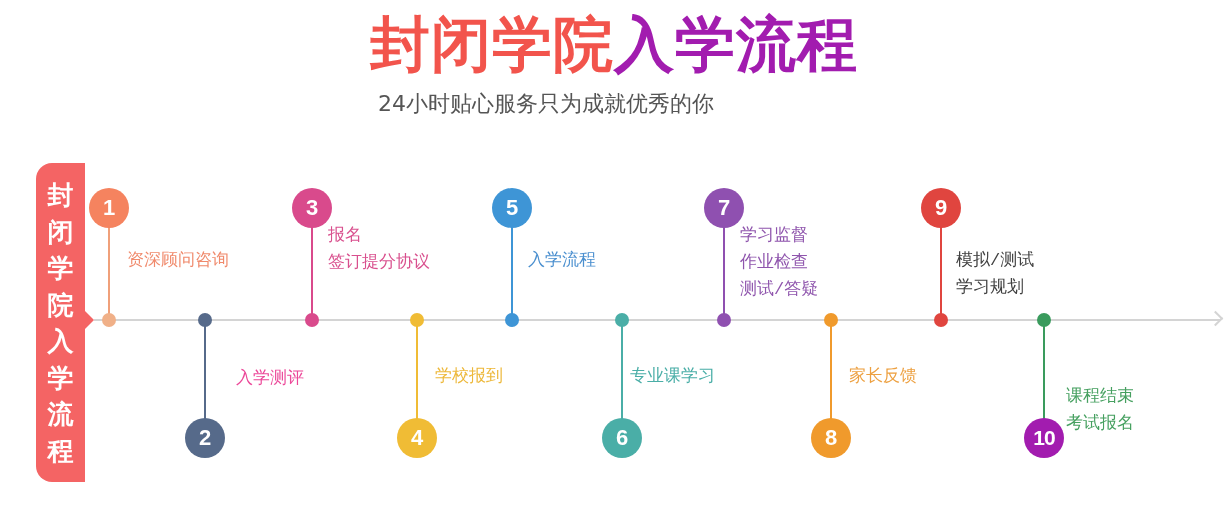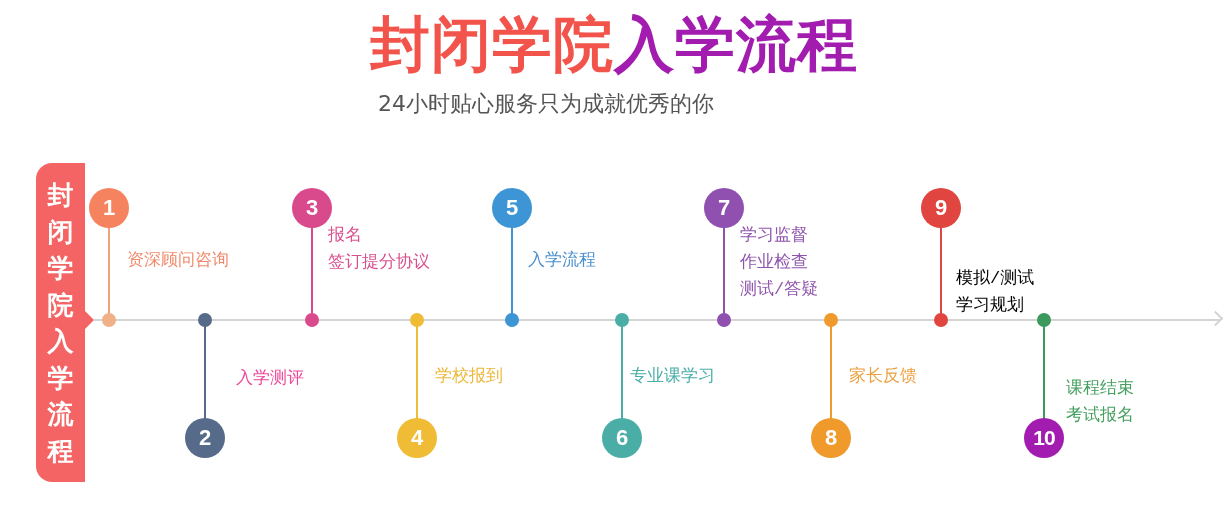--- a/index.html
+++ b/index.html
@@ -130,27 +130,27 @@
   <div class="circle" style="left:811px; top:418px; background:#f09a2c;">8</div>
   <div class="label" style="left:849px; top:363px; color:#eda040;">
     <span>家长反馈</span>
   </div>
 </div>
 
 <div class="step">
   <div class="stem" style="left:940px; top:224px; height:96px; background:#e0453f;"></div>
   <div class="circle" style="left:921px; top:188px; background:#e0453f;">9</div>
   <div class="dot" style="left:934px; background:#e0453f;"></div>
-  <div class="label" style="left:956px; top:247px; color:#000000;margin-top:18px;">
+  <div class="label" style="left:956px; top:247px; color:#404040;">
     <span>模拟/测试</span>
     <span>学习规划</span>
   </div>
 </div>
 
 <div class="step">
   <div class="stem" style="left:1043px; top:320px; height:102px; background:#3a9b5d;"></div>
   <div class="dot" style="left:1037px; background:#3a9b5d;"></div>
   <div class="circle ten" style="left:1024px; top:418px; background:#a21caf;">10</div>
-  <div class="label" style="left:1066px; top:375px; color:#46a060;">
+  <div class="label" style="left:1066px; top:383px; color:#46a060;">
     <span>课程结束</span>
     <span>考试报名</span>
   </div>
 </div>
 
 </body></html>

